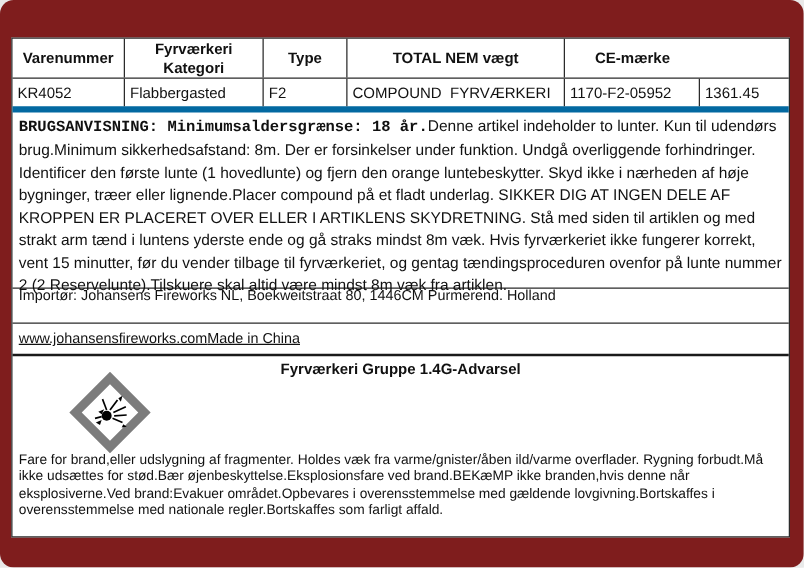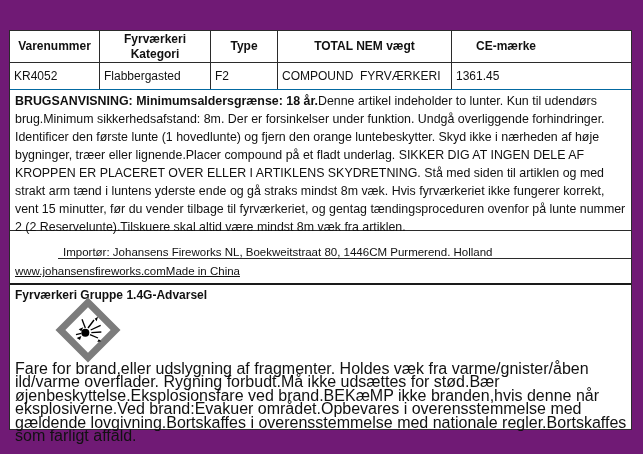--- a/index.html
+++ b/index.html
@@ -1,68 +1,69 @@
 <!DOCTYPE html>
 <html><head>
 <meta charset="utf-8">
 <style>
   * { margin:0; padding:0; box-sizing:border-box; }
   html,body { background:#e9e9e9; }
   .sheet {
     position:relative;
     width:643px; height:454px;
-    background:#701a75;
+    background:#7f1d1d;
     font-family:"Liberation Sans", sans-serif;
     color:#111;
     overflow:hidden;
+    border-radius:11px;
   }
   .doc {
     position:absolute; left:9px; top:30px; width:623px;
     border:1px solid #2b2b2b;
     background:#fff;
   }
   .grid-row {
     display:grid;
     grid-template-columns:90px 111px 67px 174px 108px 71px;
   }
   .row-header { height:32px; border-bottom:1px solid #2b2b2b; }
-  .row-data   { height:27px; border-bottom:1px solid #0369a1; }
+  .row-data   { height:27px; border-bottom:5px solid #0369a1; }
   .cell {
     border-right:1px solid #2b2b2b;
     display:flex; align-items:center;
     padding:2px 4px;
     font-size:12px;
     overflow:hidden;
   }
   .cell:last-child { border-right:none; }
   .row-header .cell {
     justify-content:center; text-align:center;
     font-weight:bold; line-height:1.2;
   }
   .cell.pre { white-space:pre-wrap; }
   .sec { border-bottom:1px solid #2b2b2b; position:relative; }
   .sec-brugs { height:141px; padding:2px 5px; font-size:12.4px; line-height:18px; }
-  .sec-brugs b { font-weight:bold; }
-  .sec-imp { height:28px; display:flex; align-items:flex-end; padding:0 5px; font-size:11.5px;margin-left:48px; }
+  .sec-brugs b { font-weight:bold;font-family:Liberation Mono, monospace; }
+  .sec-imp { height:28px; display:flex; align-items:flex-start; padding:0 5px; font-size:11.5px; }
   .sec-www { height:26px; display:flex; align-items:center; padding:0 5px; font-size:11.5px; border-bottom:2px solid #1a1a1a;text-decoration:underline; }
   .sec-www .madein { }
   .sec-adv { height:144px; border-bottom:none; }
-  .adv-title { padding:3px 5px 0 5px; font-size:12px; font-weight:bold; }
+  .adv-title { padding:3px 5px 0 5px; font-size:12px; font-weight:bold;text-align:center; }
   .diamond {
     position:absolute; left:55px; top:22px;
     width:46px; height:46px;
     border:7px solid #7c7c7c;
     background:#fff;
     transform:rotate(45deg);
     display:flex; align-items:center; justify-content:center;
   }
   .diamond svg { transform:rotate(-45deg); }
   .adv-text {
     position:absolute; left:5px; right:4px; top:77px;
-    font-size:16px; line-height:13.4px;
+    font-size:11px; line-height:13.4px;
   }
 </style>
 </head>
 <body>
 
 <div class="sheet">
   <div class="doc">
 
     <div class="grid-row row-header">
       <div class="cell">Varenummer</div>
@@ -70,20 +71,21 @@
       <div class="cell">Type</div>
       <div class="cell">TOTAL NEM vægt</div>
       <div class="cell">CE-mærke</div>
     </div>
 
     <div class="grid-row row-data">
       <div class="cell">KR4052</div>
       <div class="cell">Flabbergasted</div>
       <div class="cell">F2</div>
       <div class="cell pre">COMPOUND  FYRVÆRKERI</div>
+      <div class="cell">1170-F2-05952</div>
       <div class="cell">1361.45</div>
     </div>
 
     <div class="sec sec-brugs"><b>BRUGSANVISNING: Minimumsaldersgrænse: 18 år.</b><span>Denne artikel indeholder to lunter. Kun til udendørs brug.Minimum sikkerhedsafstand: 8m. Der er forsinkelser under funktion. Undgå overliggende forhindringer. Identificer den første lunte (1 hovedlunte) og fjern den orange luntebeskytter. Skyd ikke i nærheden af høje bygninger, træer eller lignende.Placer compound på et fladt underlag. SIKKER DIG AT INGEN DELE AF KROPPEN ER PLACERET OVER ELLER I ARTIKLENS SKYDRETNING. Stå med siden til artiklen og med strakt arm tænd i luntens yderste ende og gå straks mindst 8m væk. Hvis fyrværkeriet ikke fungerer korrekt, vent 15 minutter, før du vender tilbage til fyrværkeriet, og gentag tændingsproceduren ovenfor på lunte nummer 2 (2 Reservelunte).Tilskuere skal altid være mindst 8m væk fra artiklen.</span></div>
 
     <div class="sec sec-imp">
       <span>Importør: Johansens Fireworks NL, Boekweitstraat 80, 1446CM Purmerend. Holland</span>
     </div>
 
     <div class="sec sec-www">

